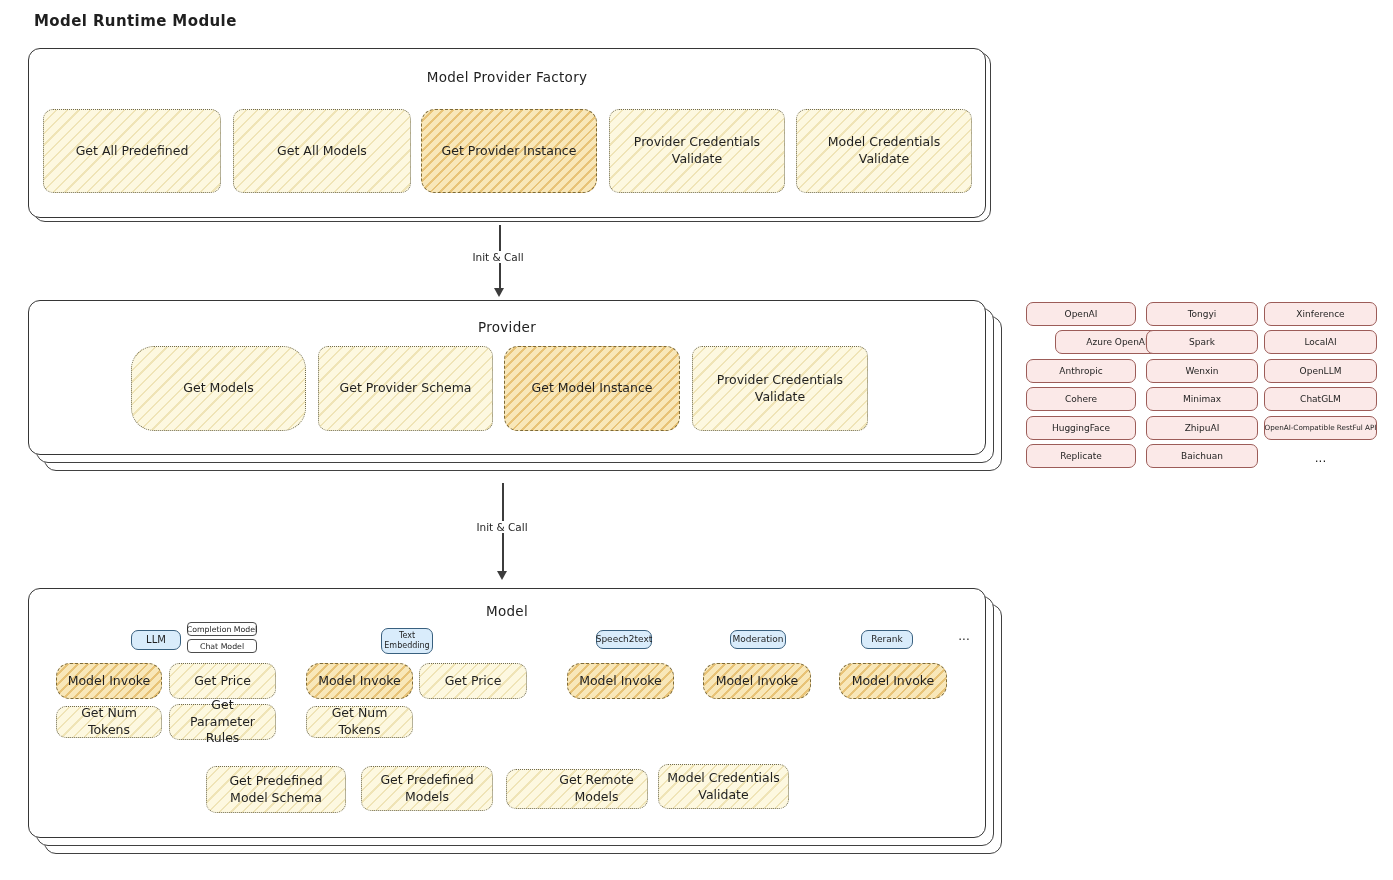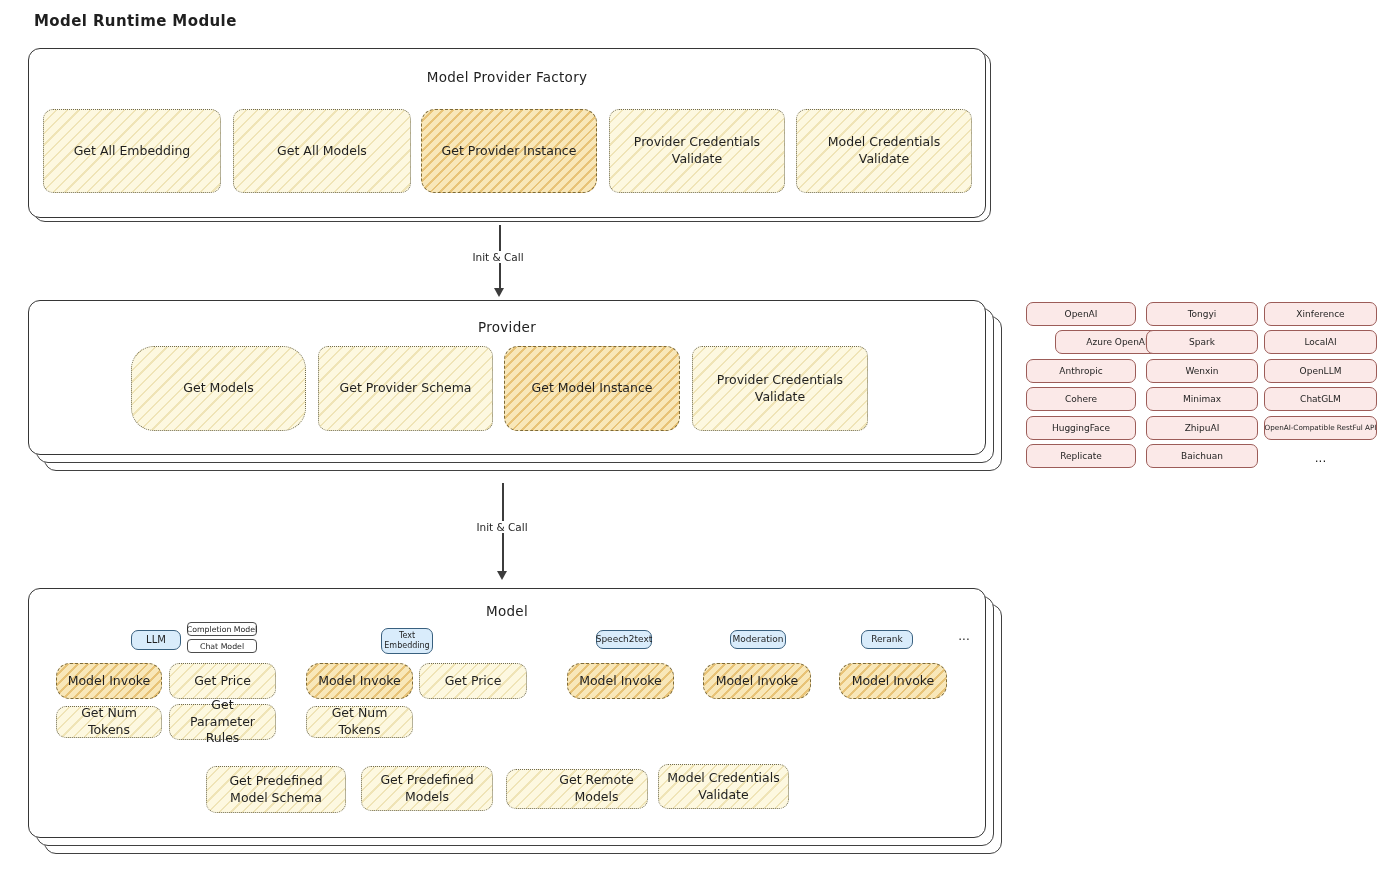--- a/index.html
+++ b/index.html
@@ -49,21 +49,21 @@
 </head>
 <body>
 
 <div class="canvas">
 
   <div class="page-title" style="left:34px; top:12px;">Model Runtime Module</div>
 
   <div class="panel-shadow" style="left:33px; top:52px; width:958px; height:170px;"></div>
   <div class="panel" style="left:28px; top:48px; width:958px; height:170px;">
     <div class="panel-title" style="top:20px;">Model Provider Factory</div>
-    <div class="node node-yellow" style="left:14px; top:60px; width:178px; height:84px;">Get All Embedding</div>
+    <div class="node node-yellow" style="left:14px; top:60px; width:178px; height:84px;">Get All Predefined</div>
     <div class="node node-yellow" style="left:204px; top:60px; width:178px; height:84px;">Get All Models</div>
     <div class="node node-orange" style="left:392px; top:60px; width:176px; height:84px;">Get Provider Instance</div>
     <div class="node node-yellow" style="left:580px; top:60px; width:176px; height:84px;">Provider Credentials Validate</div>
     <div class="node node-yellow" style="left:767px; top:60px; width:176px; height:84px;">Model Credentials Validate</div>
   </div>
 
   <div>
     <div class="arrow-line" style="left:499px; top:225px; height:63px;"></div>
     <div class="arrow-head" style="left:494px; top:288px;"></div>
     <div class="arrow-label" style="left:462px; top:251px; width:72px;">Init &amp; Call</div>

